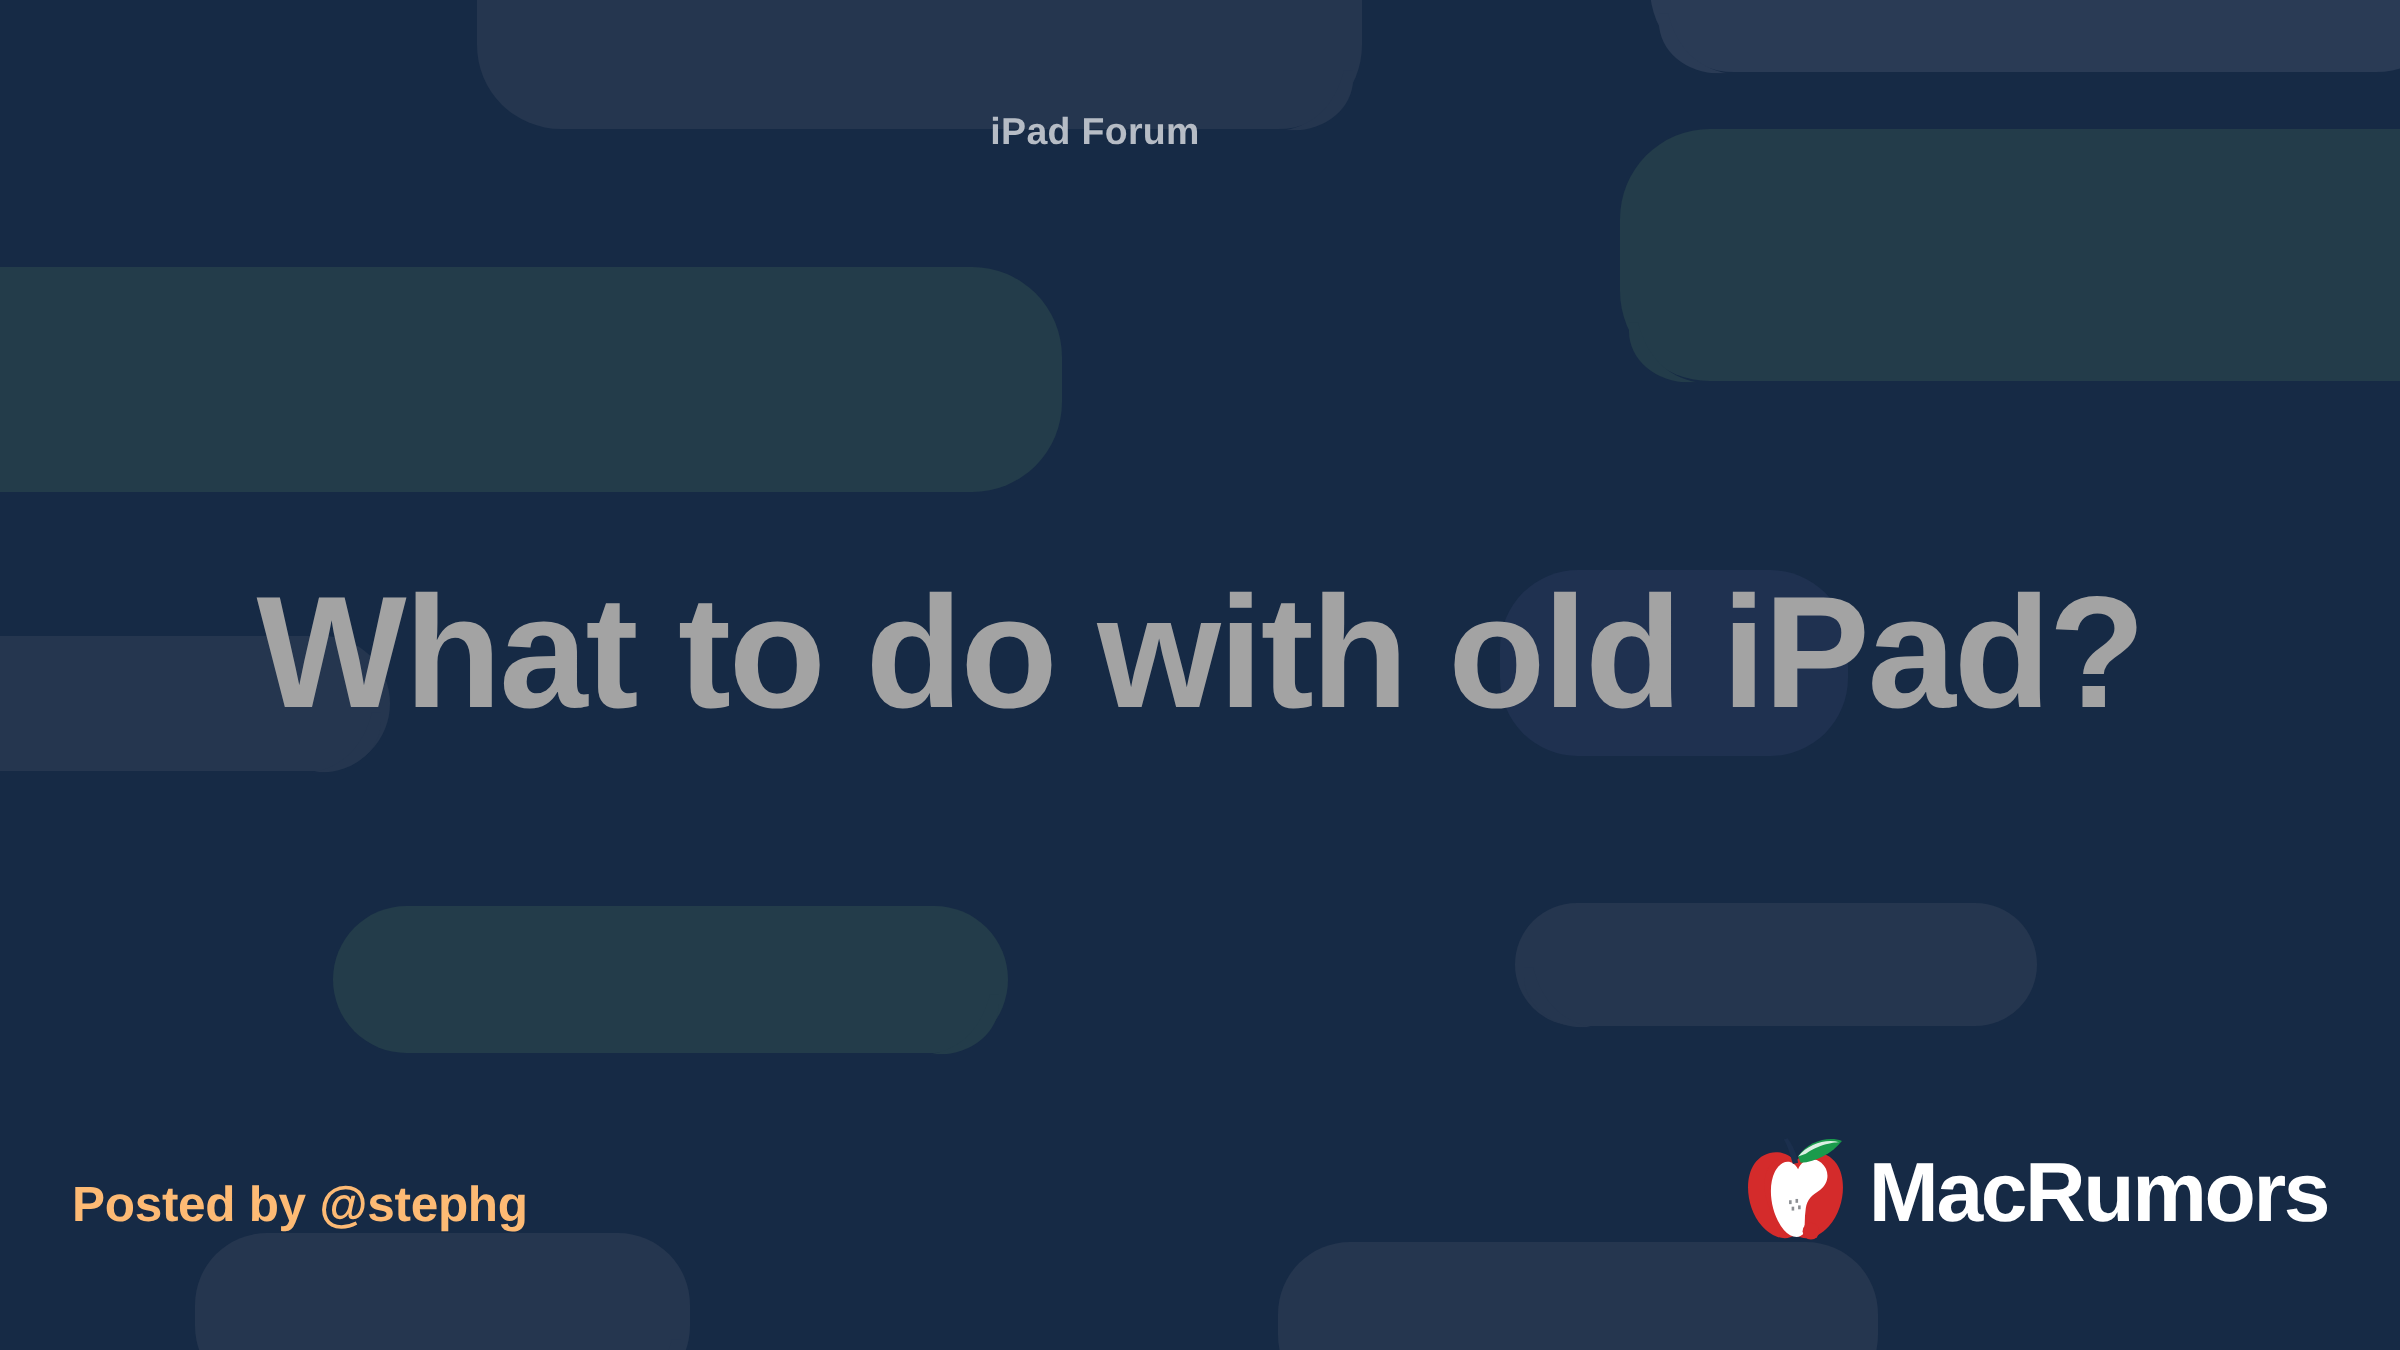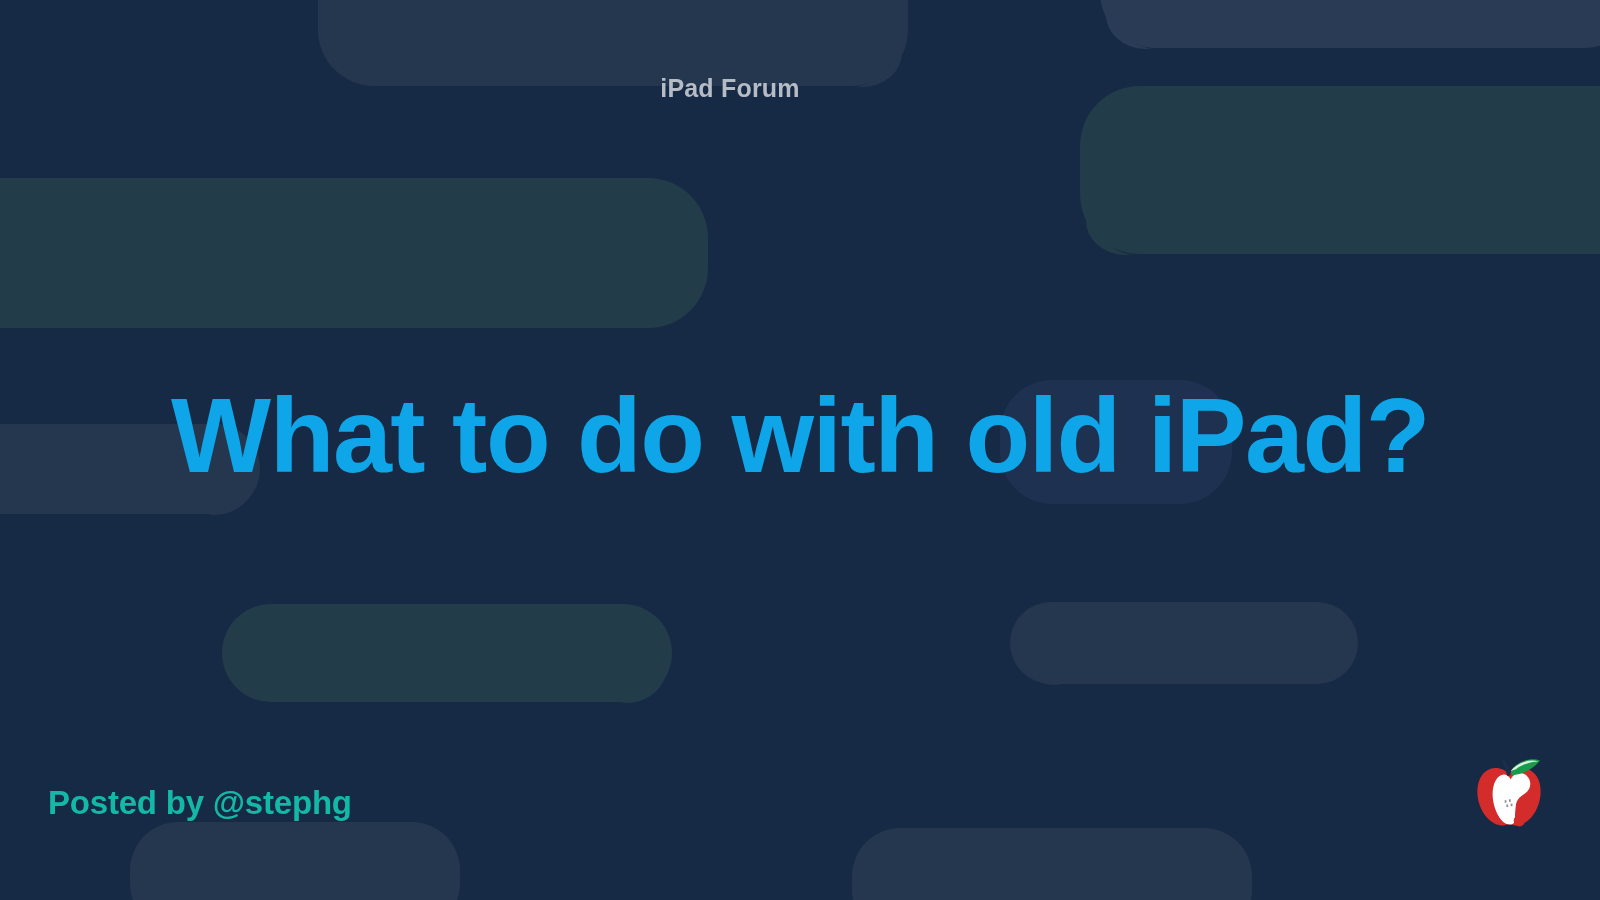--- a/index.html
+++ b/index.html
@@ -66,31 +66,31 @@
   #title {
     position: absolute;
     top: 300px;
     left: 150px;
     width: 1300px;
     text-align: center;
     font-size: 106px;
     line-height: 1.22;
     font-weight: 700;
     letter-spacing: -1.5px;
-    color: #0ea5e9;
+    color: #a3a3a3;
   }
 
   #posted-by {
     position: absolute;
     left: 48px;
     bottom: 78px;
     font-size: 33px;
     font-weight: 700;
     letter-spacing: -0.2px;
-    color: #14b8a6;
+    color: #fdba74;
   }
 
   
   #logo {
     position: absolute;
     right: 48px;
     bottom: 62px;
     display: flex;
     align-items: center;
     gap: 6px;
@@ -153,15 +153,16 @@
           <rect x="52" y="60" width="2" height="3"></rect>
         </g>
 
         <path d="M52 22 C60 10 76 6 86 10 C78 20 66 26 54 27 Z" fill="#1a9b4c"></path>
 
         <path d="M44 8 C48 14 51 20 52 27 L48 28 C46 21 44 14 41 9 Z" fill="#1b2f4d"></path>
 
         <path d="M52 22 C60 12 74 8 84 11 C84 11 70 11 58 20 Z" fill="#ffffff" opacity="0.85"></path>
       </svg>
     </span>
+    <span id="logo-word">MacRumors</span>
   </div>
 
 </div>
 
 </body></html>

